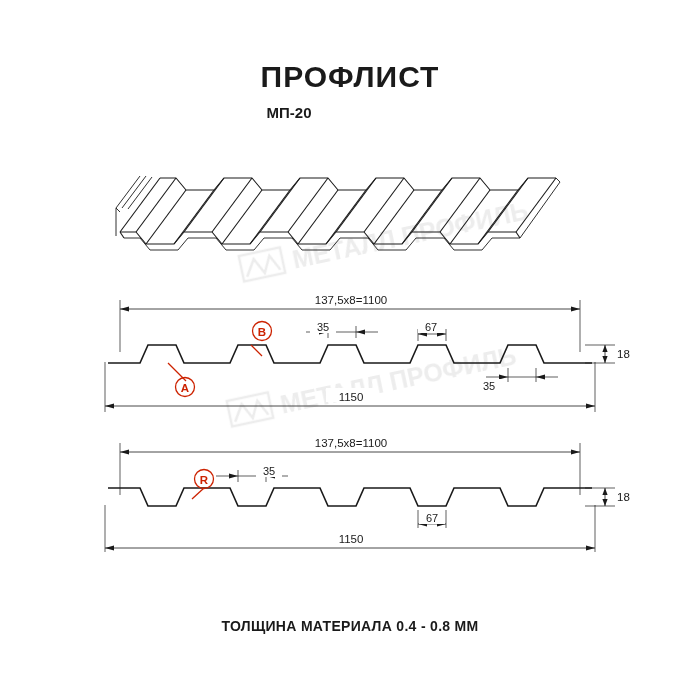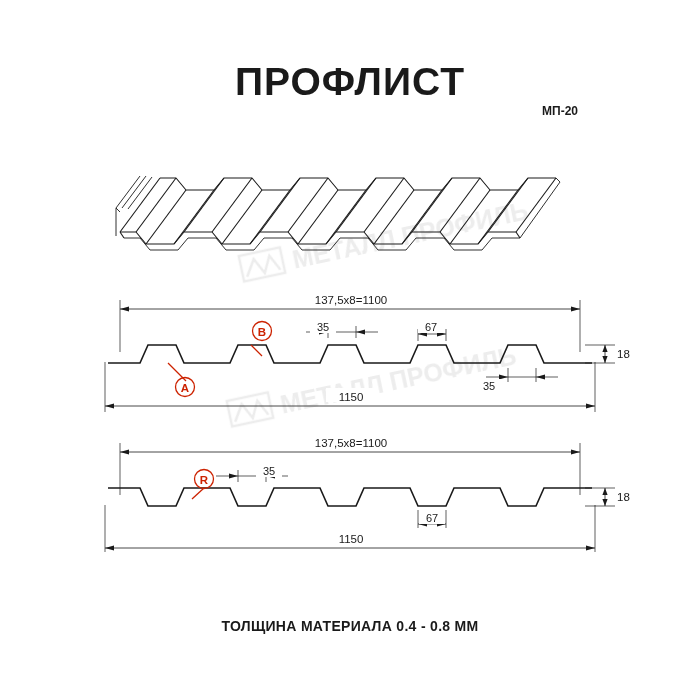--- a/index.html
+++ b/index.html
@@ -19,30 +19,30 @@
     position: absolute;
     left: 0; top: 0;
     width: 700px;
     height: 700px;
   }
   .title-main {
     position: absolute;
     left: 0; top: 60px;
     width: 700px;
     text-align: center;
-    font-size: 39px;
+    font-size: 30px;
     font-weight: bold;
     letter-spacing: 1px;
   }
   .title-sub {
     position: absolute;
     left: 0; top: 104px;
     width: 578px;
-    text-align: right;
-    font-size: 12px;
+    text-align: center;
+    font-size: 15px;
     font-weight: bold;
   }
   .footer-note {
     position: absolute;
     left: 0; top: 618px;
     width: 700px;
     text-align: center;
     font-size: 14px;
     font-weight: bold;
     letter-spacing: 0.3px;

